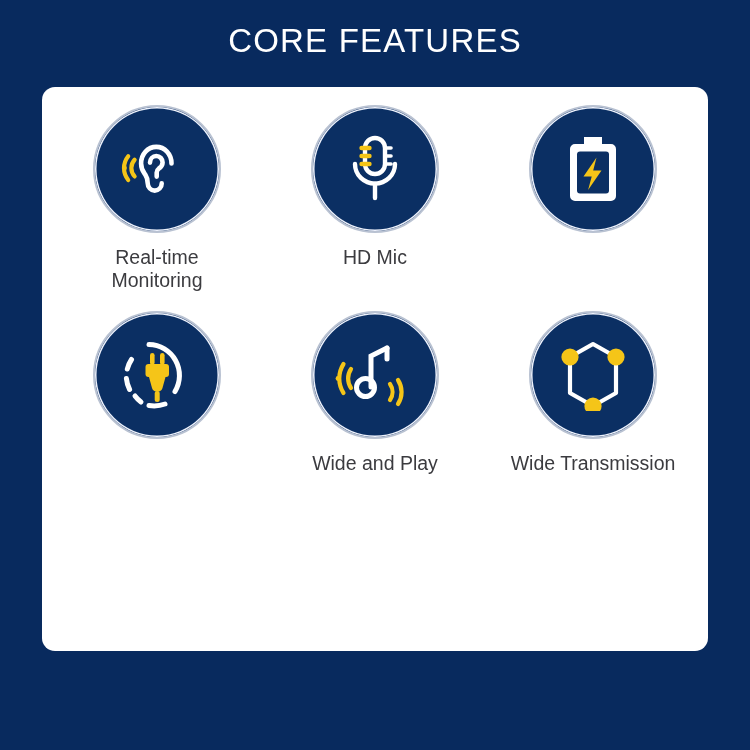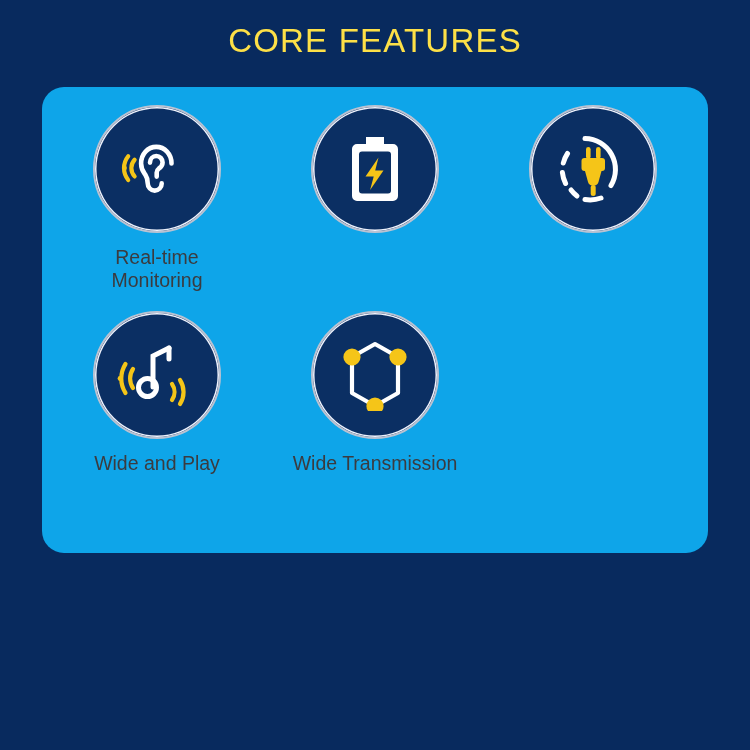--- a/index.html
+++ b/index.html
@@ -19,34 +19,34 @@
     height: 750px;
     background: #082a5e;
     box-sizing: border-box;
   }
   .page-title {
     position: absolute;
     top: 22px;
     left: 0;
     width: 750px;
     text-align: center;
-    color: #fde047;
+    color: #ffffff;
     font-size: 33px;
     letter-spacing: 1.2px;
     font-weight: 400;
     font-family: "Liberation Sans", sans-serif;
   }
   .card {
     position: absolute;
     left: 42px;
     top: 87px;
     width: 666px;
-    height: 466px;
-    background: #0ea5e9;
-    border-radius: 22px;
+    height: 564px;
+    background: #ffffff;
+    border-radius: 13px;
     box-sizing: border-box;
   }
   .grid {
     position: absolute;
     left: 0;
     top: 0;
     width: 666px;
     height: 635px;
     display: grid;
     grid-template-columns: repeat(3, 1fr);
@@ -112,20 +112,42 @@
                 <path d="M2.2 21.4a25.5 25.5 0 0 0 0 29.4" opacity="0"></path>
               </g>
               <circle cx="4.6" cy="36.1" r="2.3" fill="#f5c518"></circle>
             </svg>
           </span>
         </div>
         <div class="feature-label">Real-time
 Monitoring</div>
       </div>
 
+      <div class="feature">
+        <div class="icon-circle">
+          <span>
+            <svg width="64" height="72" viewBox="0 0 64 72" fill="none">
+              <rect x="22" y="5" width="20" height="36" rx="10" stroke="#ffffff" stroke-width="4.4" fill="none"></rect>
+              <path d="M12 31c0 11 9 19.6 20 19.6S52 42 52 31" stroke="#ffffff" stroke-width="4.4" stroke-linecap="round" fill="none"></path>
+              <path d="M32 50.6V65" stroke="#ffffff" stroke-width="4.4" stroke-linecap="round"></path>
+              <g stroke="#ffffff" stroke-width="3.6" stroke-linecap="round">
+                <path d="M42 15h6"></path>
+                  <path d="M42 23h6"></path>
+                  <path d="M42 31h6"></path>
+              </g>
+              <g stroke="#f5c518" stroke-width="4.4" stroke-linecap="round">
+                <path d="M18.5 15h8"></path>
+                  <path d="M18.5 23h8"></path>
+                  <path d="M18.5 31h8"></path>
+              </g>
+            </svg>
+          </span>
+        </div>
+        <div class="feature-label">HD Mic</div>
+      </div>
 
 
 
       <div class="feature">
         <div class="icon-circle">
           <span>
             <svg width="62" height="68" viewBox="0 0 62 68" fill="none">
               <path d="M22 2h18v7h9a5 5 0 0 1 5 5v47a5 5 0 0 1-5 5H13a5 5 0 0 1-5-5V14a5 5 0 0 1 5-5h9V2z" fill="#ffffff"></path>
               <rect x="15" y="16.5" width="32" height="42" rx="3" fill="#0b2f63"></rect>
               <path d="M34.5 22.5l-13 19h8.2l-3.6 13.5 13.4-19.6h-8.3z" fill="#f5c518"></path>

